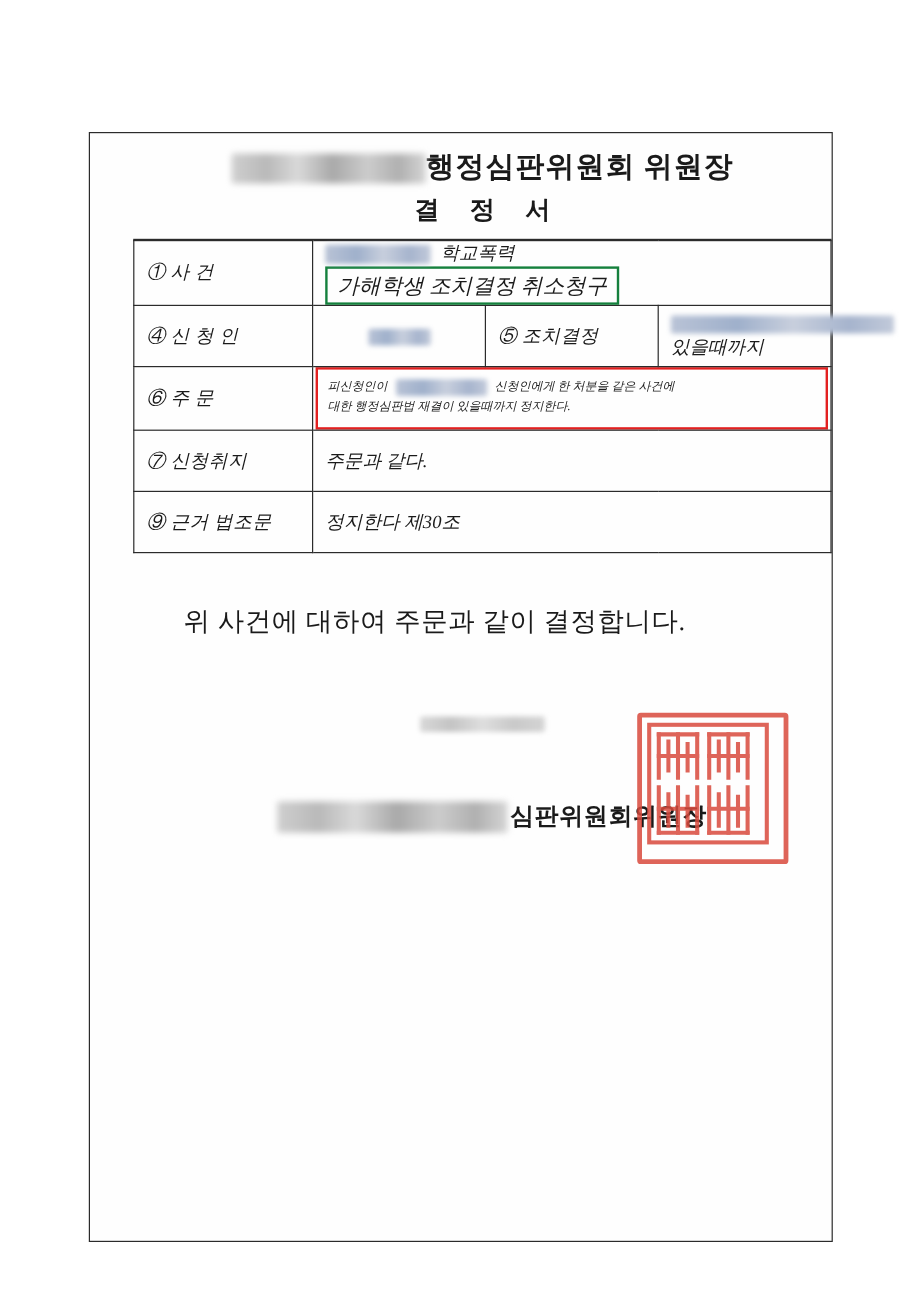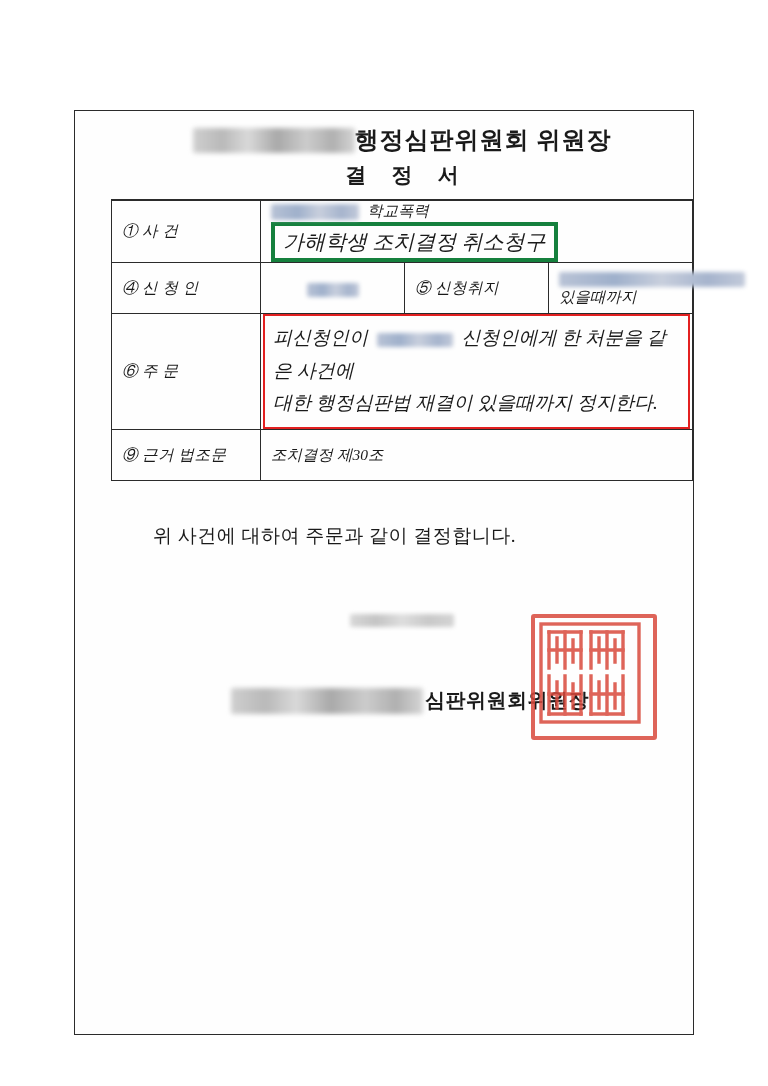--- a/index.html
+++ b/index.html
@@ -98,46 +98,46 @@
   .lbl-spread {
     display: inline-block;
     width: 100px;
     text-align: justify;
   }
   .num { margin-right: 4px; }
   td.value { font-size: 15.5px; }
 
   .boxed {
     display: inline-block;
-    border: 4px solid #15803d;
+    border: 2px solid #15803d;
     padding: 2px 8px;
-    font-size: 21px;
+    font-size: 18px;
     line-height: 1.35;
   }
 
   .row-jumun td { height: 74px; vertical-align: middle; }
   .jumun-box {
     border: 2px solid #e32020;
     padding: 6px 8px 8px 8px;
-    font-size: 19px;
+    font-size: 10px;
     line-height: 1.7;
     margin: 0 -4px;
   }
 
   .row-tall td { height: 66px; }
   .row-tall2 td { height: 60px; }
 
   
   .closing {
     position: relative;
     height: 285px;
   }
   .closing-text {
     padding: 42px 0 0 42px;
-    font-size: 19px;
+    font-size: 22px;
     letter-spacing: 0.5px;
   }
   .date-line {
     text-align: center;
     margin-top: 62px;
     font-size: 14px;
   }
   .sign-line {
     position: absolute;
     left: 16px;
@@ -201,21 +201,21 @@
 
 
       <tr>
         <td class="label">
           <span class="num">④</span><span class="lbl-spread">신 청 인</span>
         </td>
         <td style="text-align:center;">
           <span class="redact-blue small" style="width:52px;height:14px;"></span>
         </td>
         <td class="label">
-          <span class="num">⑤</span><span>신청취지</span>
+          <span class="num">⑤</span><span>조치결정</span>
         </td>
         <td>
           <span class="redact-blue small" style="width:186px;height:15px;"></span><span>있을때까지</span>
         </td>
       </tr>
 
       <tr class="row-jumun">
         <td class="label">
           <span class="num">⑥</span><span class="lbl-spread">주        문</span>
         </td>
@@ -224,27 +224,33 @@
             <div>
               <span>피신청인이</span>
               <span class="redact-blue small" style="width:76px;height:14px;margin:0 4px;"></span>
               <span>신청인에게 한 처분을 같은 사건에</span>
             </div>
             <div>대한 행정심판법 재결이 있을때까지 정지한다.</div>
           </div>
         </td>
       </tr>
 
+      <tr class="row-tall">
+        <td class="label">
+          <span class="num">⑦</span><span>신청취지</span>
+        </td>
+        <td colspan="3" class="value">주문과 같다.</td>
+      </tr>
 
 
       <tr class="row-tall2">
         <td class="label">
           <span class="num">⑨</span><span>근거 법조문</span>
         </td>
-        <td colspan="3" class="value">조치결정 제30조</td>
+        <td colspan="3" class="value">정지한다 제30조</td>
       </tr>
     </tbody>
   </table>
 
   <div class="closing">
     <div class="closing-text">위 사건에 대하여 주문과 같이 결정합니다.</div>
 
     <div class="date-line">
       <span class="redact light small" style="width:104px;height:13px;"></span>
     </div>

